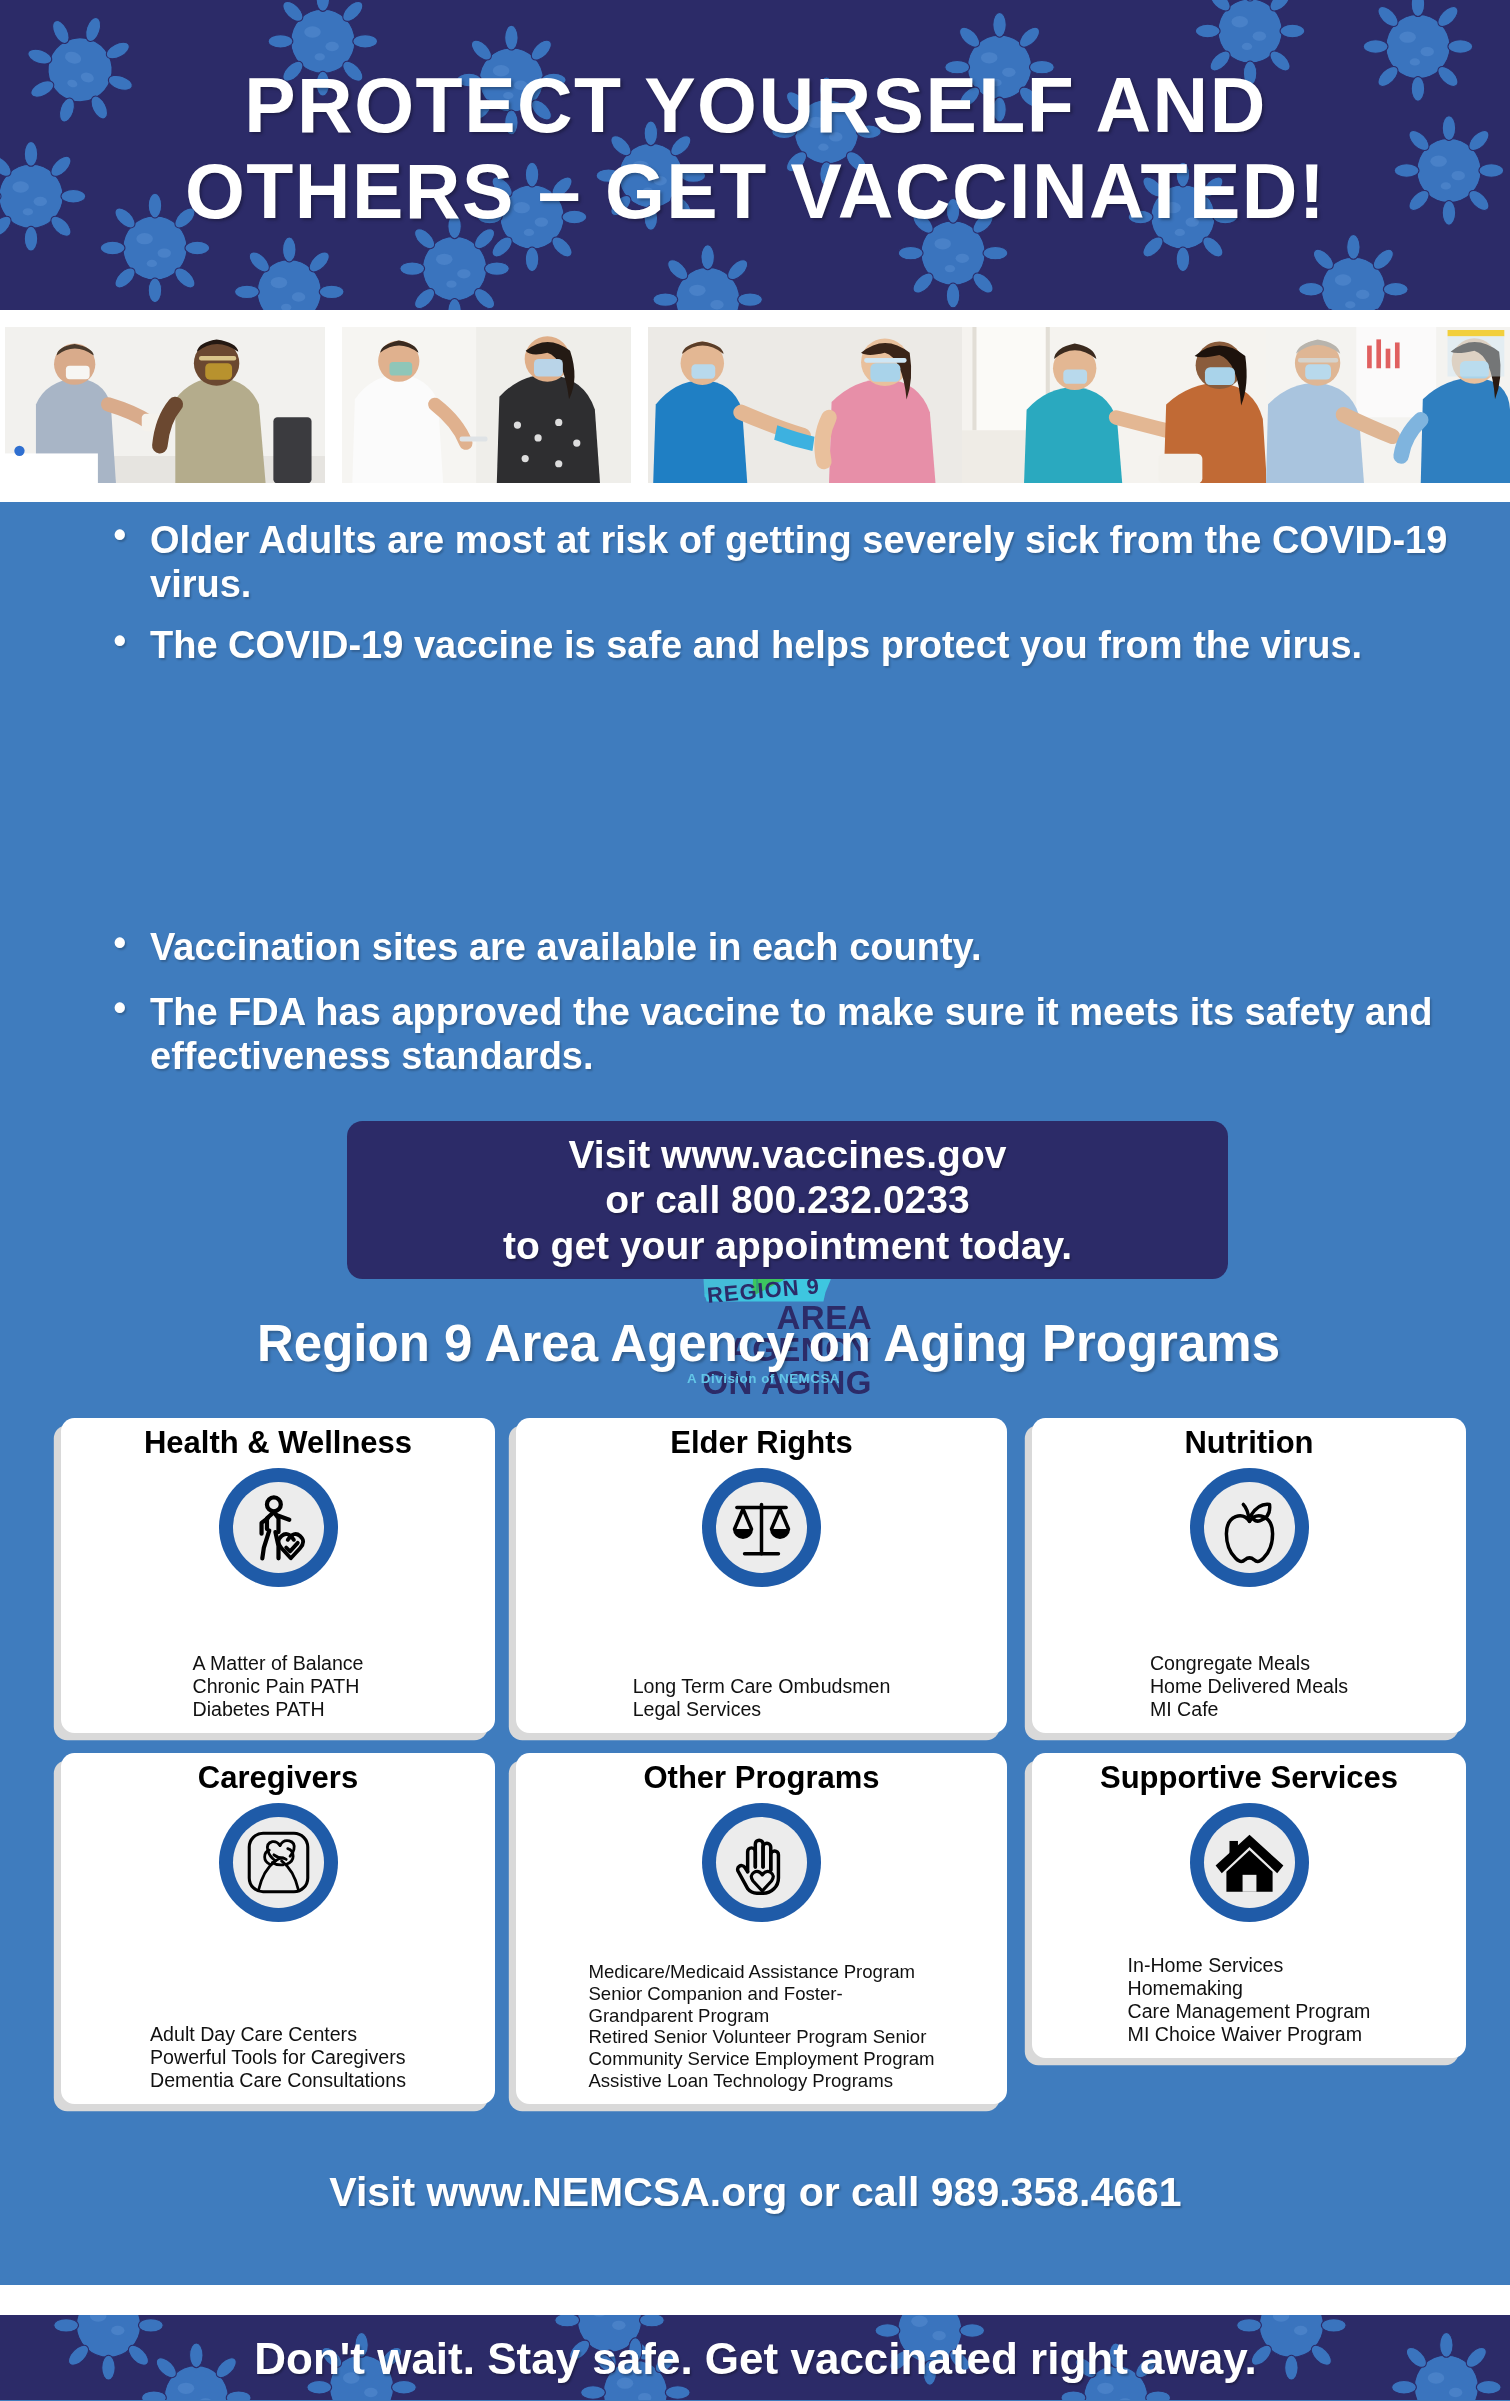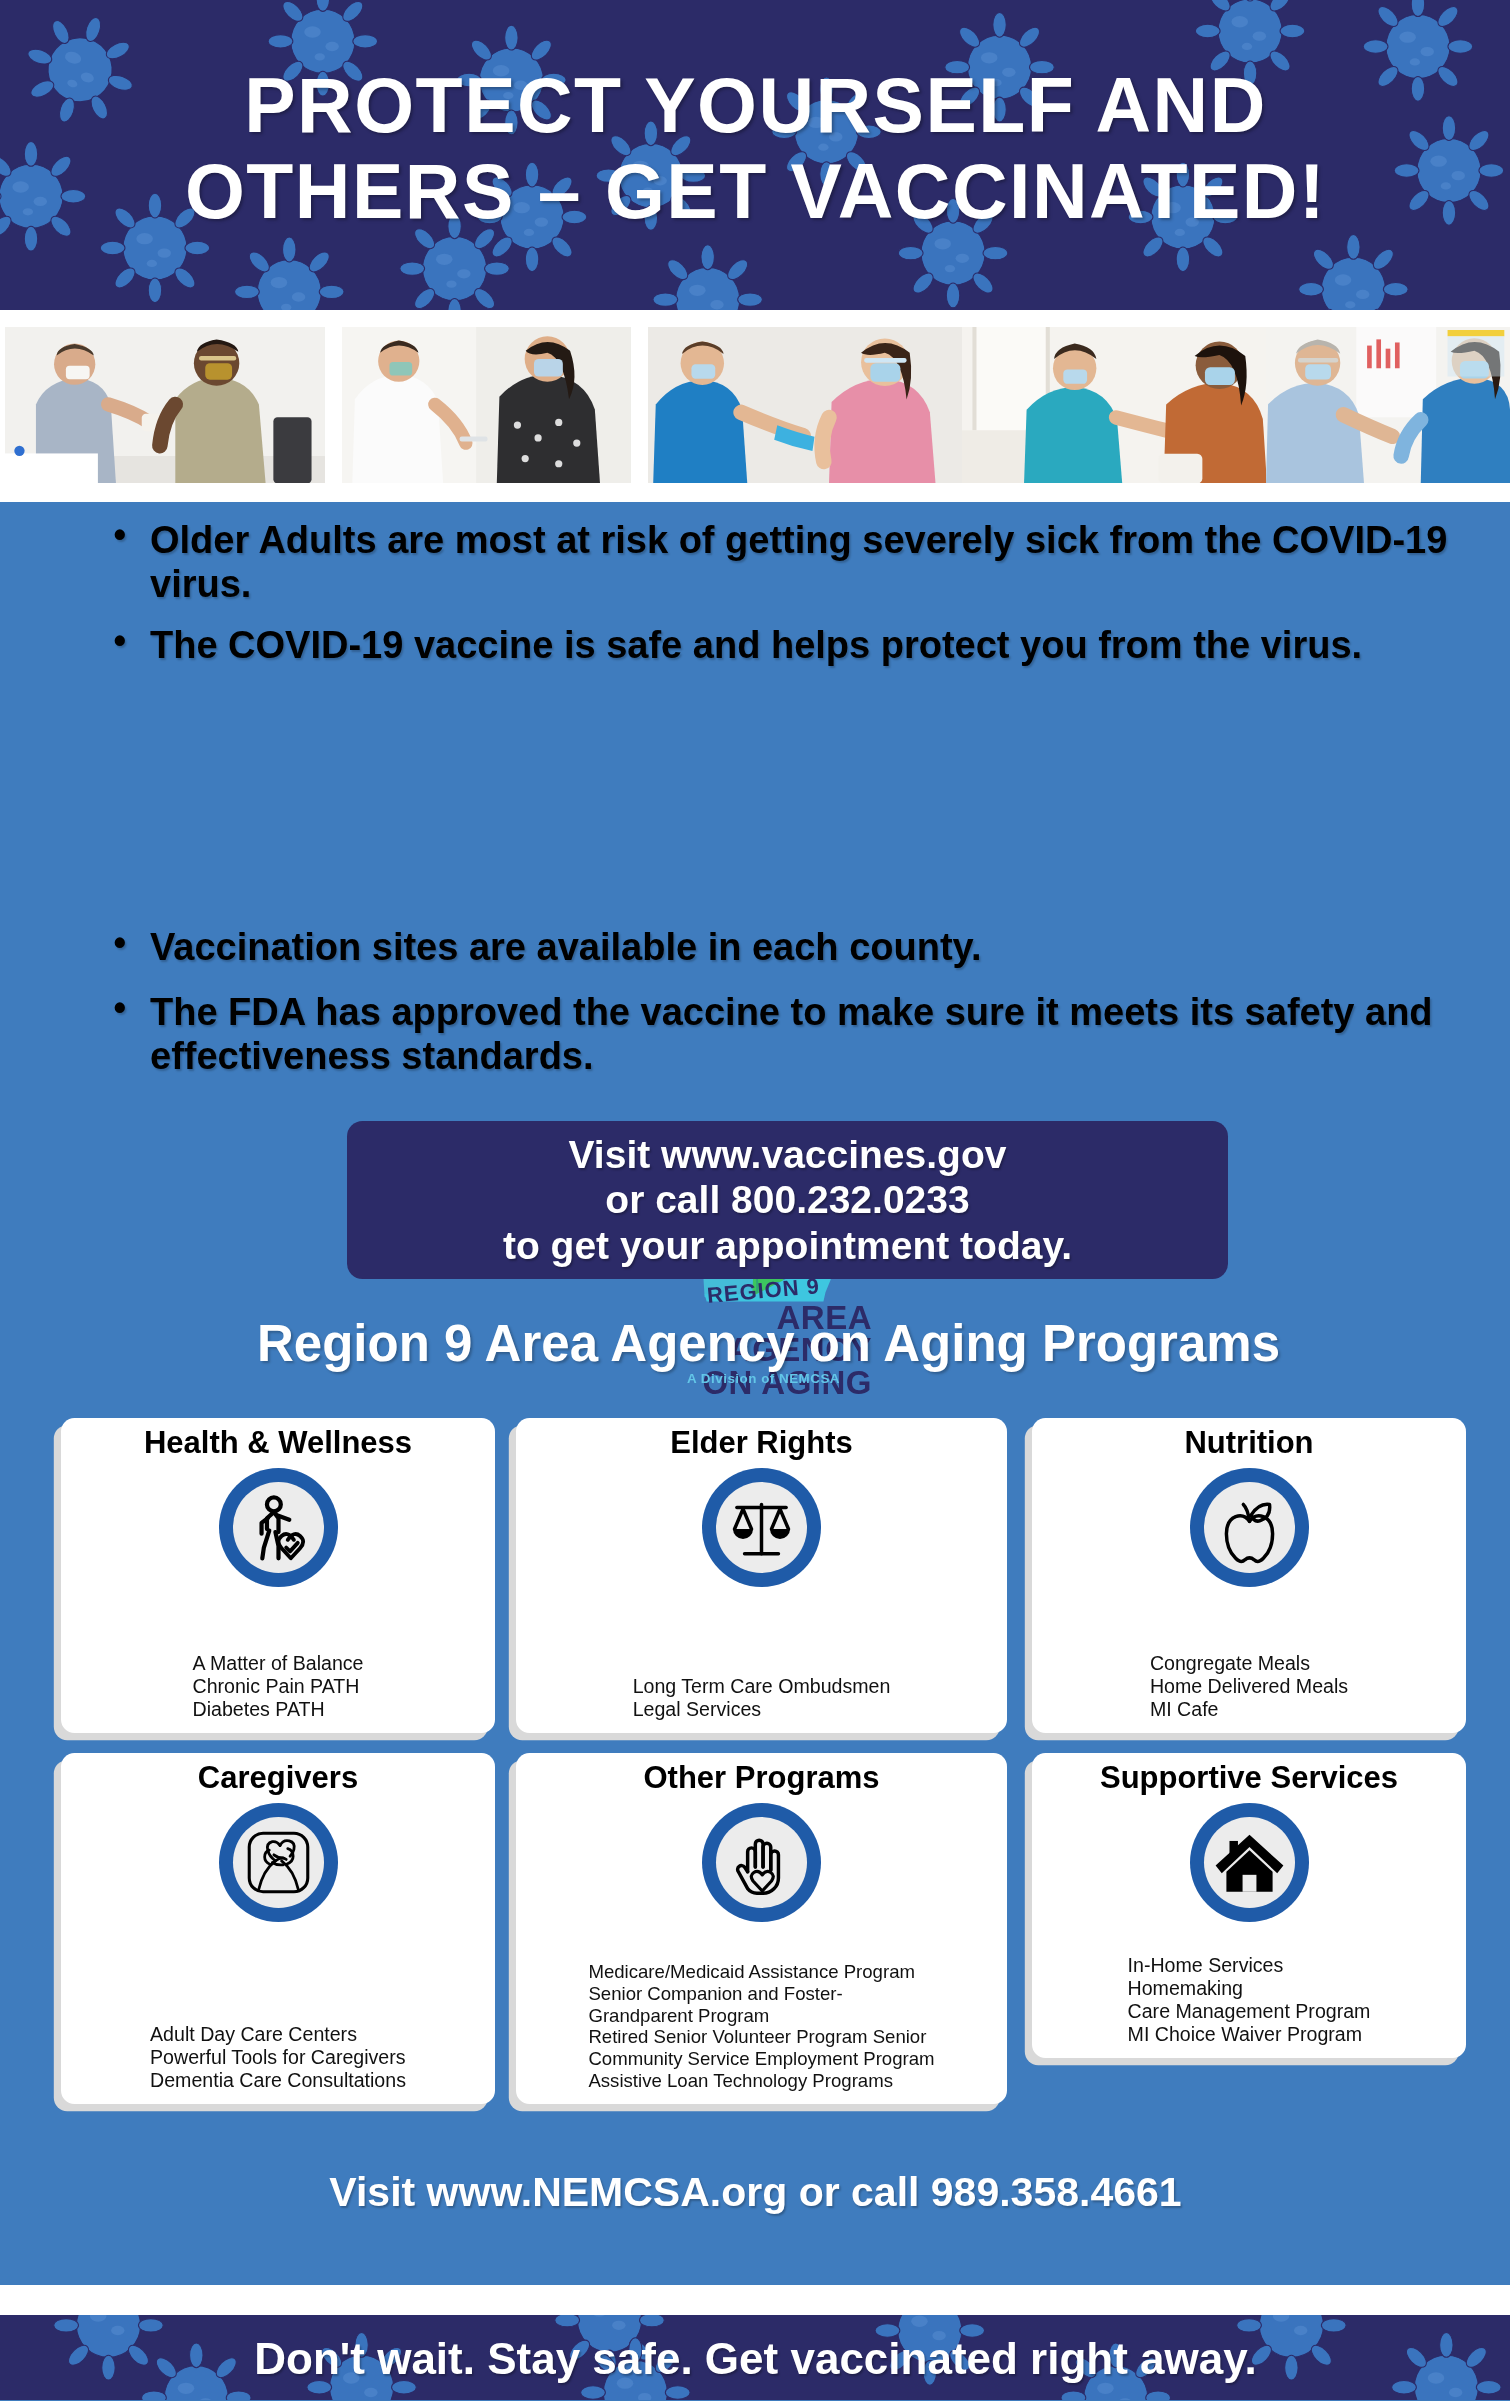--- a/index.html
+++ b/index.html
@@ -49,21 +49,21 @@
 
   .ph { position:absolute; inset:0; }
 
   
   .body-blue {
     position:absolute; left:0; top:502px; width:1511px; height:1818px;
     background:#3f7cbe;
   }
   .bullet {
     position:relative;
-    color:#000000;
+    color:#ffffff;
     font-family:"Liberation Sans Narrow","Liberation Sans", sans-serif;
     font-weight:bold;
     font-size:38px;
     line-height:1.16;
     text-shadow:1.5px 1.5px 2.1px rgba(0,0,0,.22);
     padding-left:52px;
   }
   .bullet::before {
     content:"\2022";
     position:absolute; left:15.5px; top:-3.1px;

